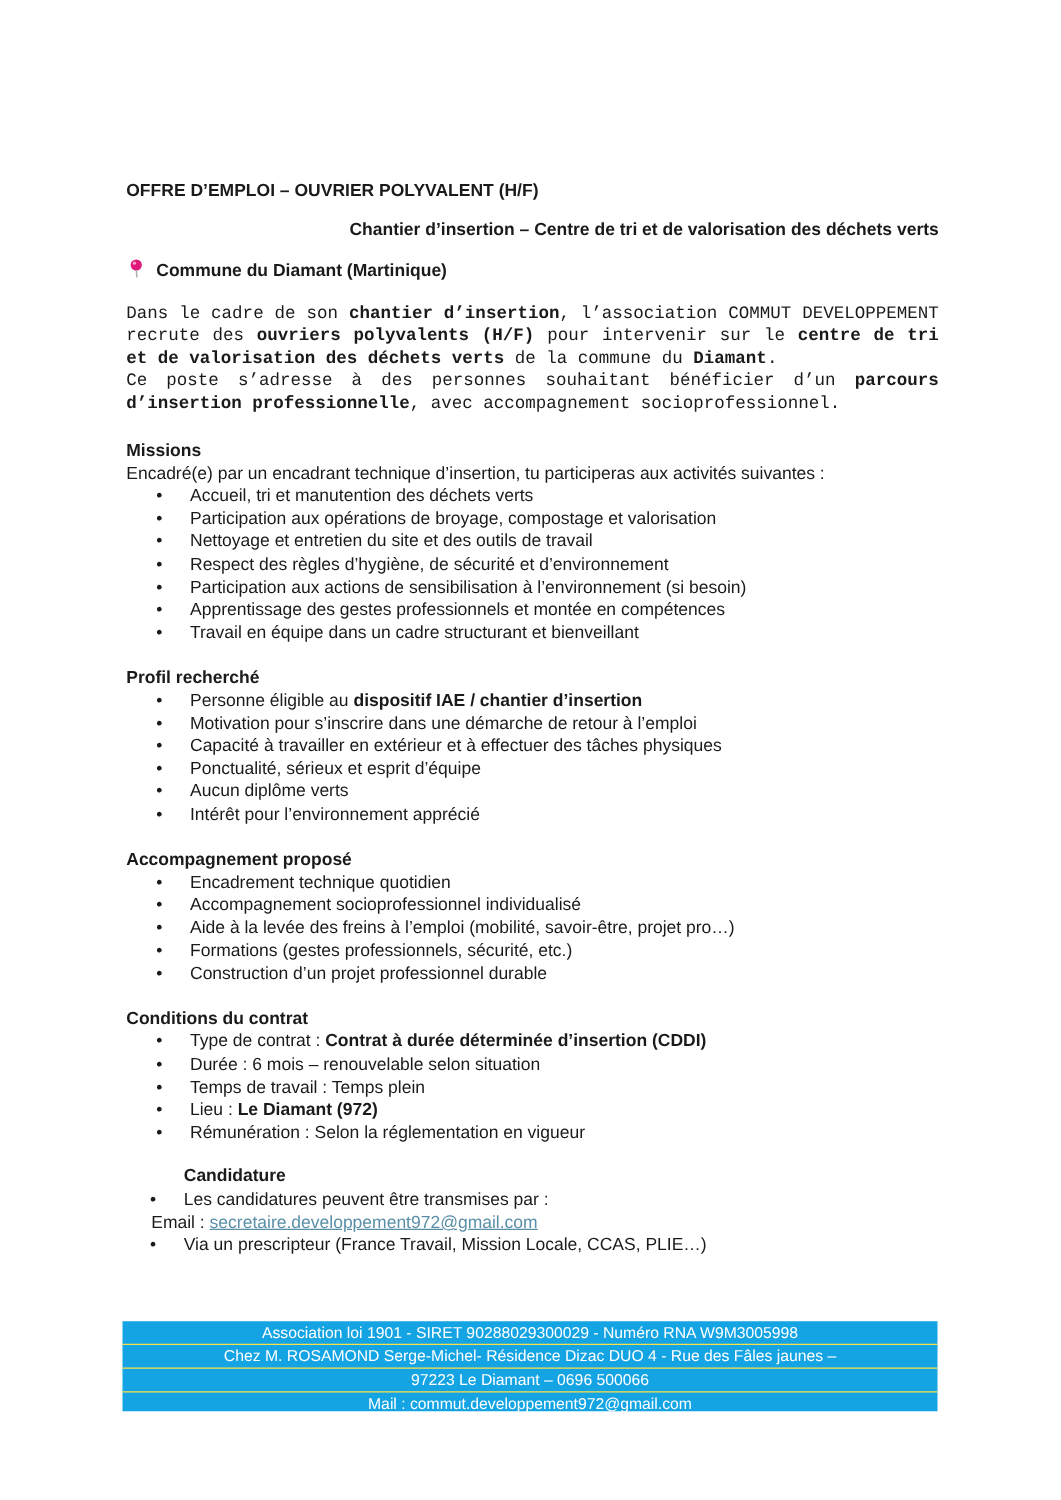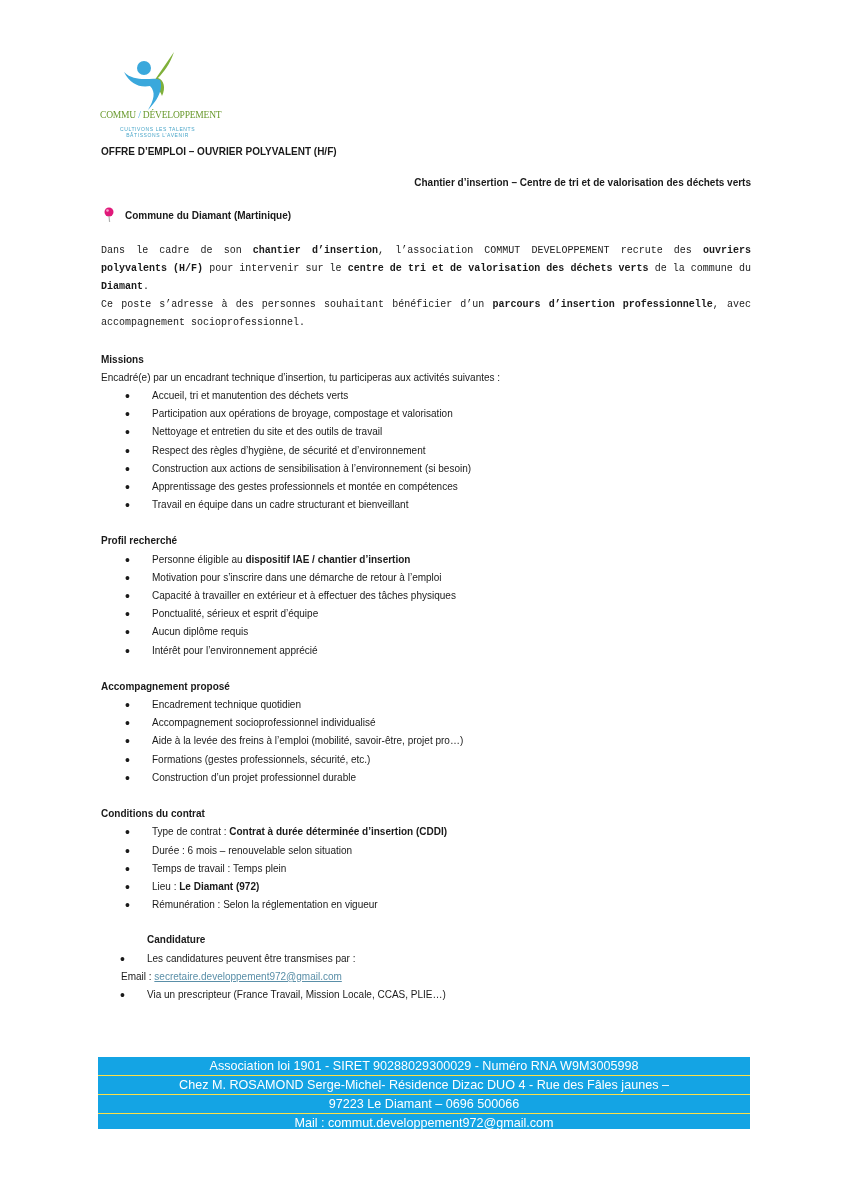--- a/index.html
+++ b/index.html
@@ -7,21 +7,21 @@
          font-family: "Liberation Sans", "DejaVu Sans", sans-serif; color: #1a1a1a; }
   .page { position: absolute; left: 0; top: 0; width: 849px; height: 1200px; }
 
   .logo { position: absolute; left: 100px; top: 50px; width: 135px; height: 95px; }
   .logo-name { position: absolute; left: 0; top: 60px; font-family: "Liberation Serif", serif;
                font-size: 9.5px; color: #6a9a2e; letter-spacing: -0.2px; white-space: nowrap; }
   .logo-tag { position: absolute; left: 20px; top: 76px; font-size: 5px; color: #4aa6c9;
               line-height: 6px; letter-spacing: 0.6px; text-align: center; white-space: nowrap; }
 
   .content { position: absolute; left: 101px; top: 143px; width: 650px;
-             font-size: 10px; line-height: 18.2px; }
+             font-size: 14px; line-height: 18.2px; }
   .title { font-weight: bold; margin: 0; }
   .subtitle { font-weight: bold; margin-top: 13px; text-align: right; }
   .location { font-weight: bold; margin-top: 15px; display: flex; align-items: center; }
   .pin { display: inline-block; width: 14px; height: 16px; margin-right: 8px; margin-left: 2px; position: relative; top: -2px; }
   .intro { margin-top: 16px; text-align: justify; }
   .intro p { margin: 0; font-family: Liberation Mono, monospace; }
   b { font-weight: bold; }
 
   .section { margin-top: 18px; }
   .section-title { font-weight: bold; }
@@ -40,36 +40,20 @@
   .footer { position: absolute; left: 98px; top: 1057px; width: 652px; height: 72px;
             background: #14a4e4; color: #ffffff; text-align: center; font-size: 12.6px; line-height: 18px; }
   .footer .fline { border-bottom: 1px solid #fde047; }
   .footer .fline:last-child { border-bottom: none; }
 </style>
 </head>
 <body>
 
 <div class="page">
 
-  <div class="logo">
-    <svg width="80" height="62" viewBox="0 0 80 62" style="position:absolute;left:14px;top:0;">
-      <path d="M60 2 C56 14 50 22 44 28 C50 30 52 38 48 46 C46 40 42 36 38 34 Z" fill="#7fb03a"></path>
-      <circle cx="30" cy="18" r="7" fill="#3aa8dc"></circle>
-      <path d="M10 22 C22 34 40 26 46 30 C50 40 42 52 34 60 C40 50 42 42 36 36 C26 38 16 34 10 22 Z" fill="#3aa8dc"></path>
-    </svg>
-    <div class="logo-name">
-      <span>COMMU</span>
-      <span style="color:#3aa8dc;">/</span>
-      <span>DÉVELOPPEMENT</span>
-    </div>
-    <div class="logo-tag">
-      <div>CULTIVONS LES TALENTS</div>
-      <div>BÂTISSONS L'AVENIR</div>
-    </div>
-  </div>
 
   <div class="content">
     <div class="title">OFFRE D’EMPLOI – OUVRIER POLYVALENT (H/F)</div>
     <div class="subtitle">Chantier d’insertion – Centre de tri et de valorisation des déchets verts</div>
     <div class="location">
       <svg class="pin" viewBox="0 0 14 16">
         <circle cx="6" cy="5" r="4.5" fill="#e0197a"></circle>
         <circle cx="4.5" cy="3.5" r="1.3" fill="#f6a6cc"></circle>
         <line x1="6" y1="9" x2="6.6" y2="15" stroke="#b0b0b0" stroke-width="1.2"></line>
       </svg>
@@ -82,34 +66,34 @@
     </div>
 
     <div class="section">
       <div class="section-title">Missions</div>
       <div>Encadré(e) par un encadrant technique d’insertion, tu participeras aux activités suivantes :</div>
       <ul class="list">
         <li>Accueil, tri et manutention des déchets verts</li>
         <li>Participation aux opérations de broyage, compostage et valorisation</li>
         <li>Nettoyage et entretien du site et des outils de travail</li>
         <li>Respect des règles d’hygiène, de sécurité et d’environnement</li>
-        <li>Construction aux actions de sensibilisation à l’environnement (si besoin)</li>
+        <li>Participation aux actions de sensibilisation à l’environnement (si besoin)</li>
         <li>Apprentissage des gestes professionnels et montée en compétences</li>
         <li>Travail en équipe dans un cadre structurant et bienveillant</li>
       </ul>
     </div>
 
     <div class="section">
       <div class="section-title">Profil recherché</div>
       <ul class="list">
         <li><span>Personne éligible au </span><b>dispositif IAE / chantier d’insertion</b></li>
         <li>Motivation pour s’inscrire dans une démarche de retour à l’emploi</li>
         <li>Capacité à travailler en extérieur et à effectuer des tâches physiques</li>
         <li>Ponctualité, sérieux et esprit d’équipe</li>
-        <li>Aucun diplôme requis</li>
+        <li>Aucun diplôme verts</li>
         <li>Intérêt pour l’environnement apprécié</li>
       </ul>
     </div>
 
     <div class="section">
       <div class="section-title">Accompagnement proposé</div>
       <ul class="list">
         <li>Encadrement technique quotidien</li>
         <li>Accompagnement socioprofessionnel individualisé</li>
         <li>Aide à la levée des freins à l’emploi (mobilité, savoir-être, projet pro…)</li>

